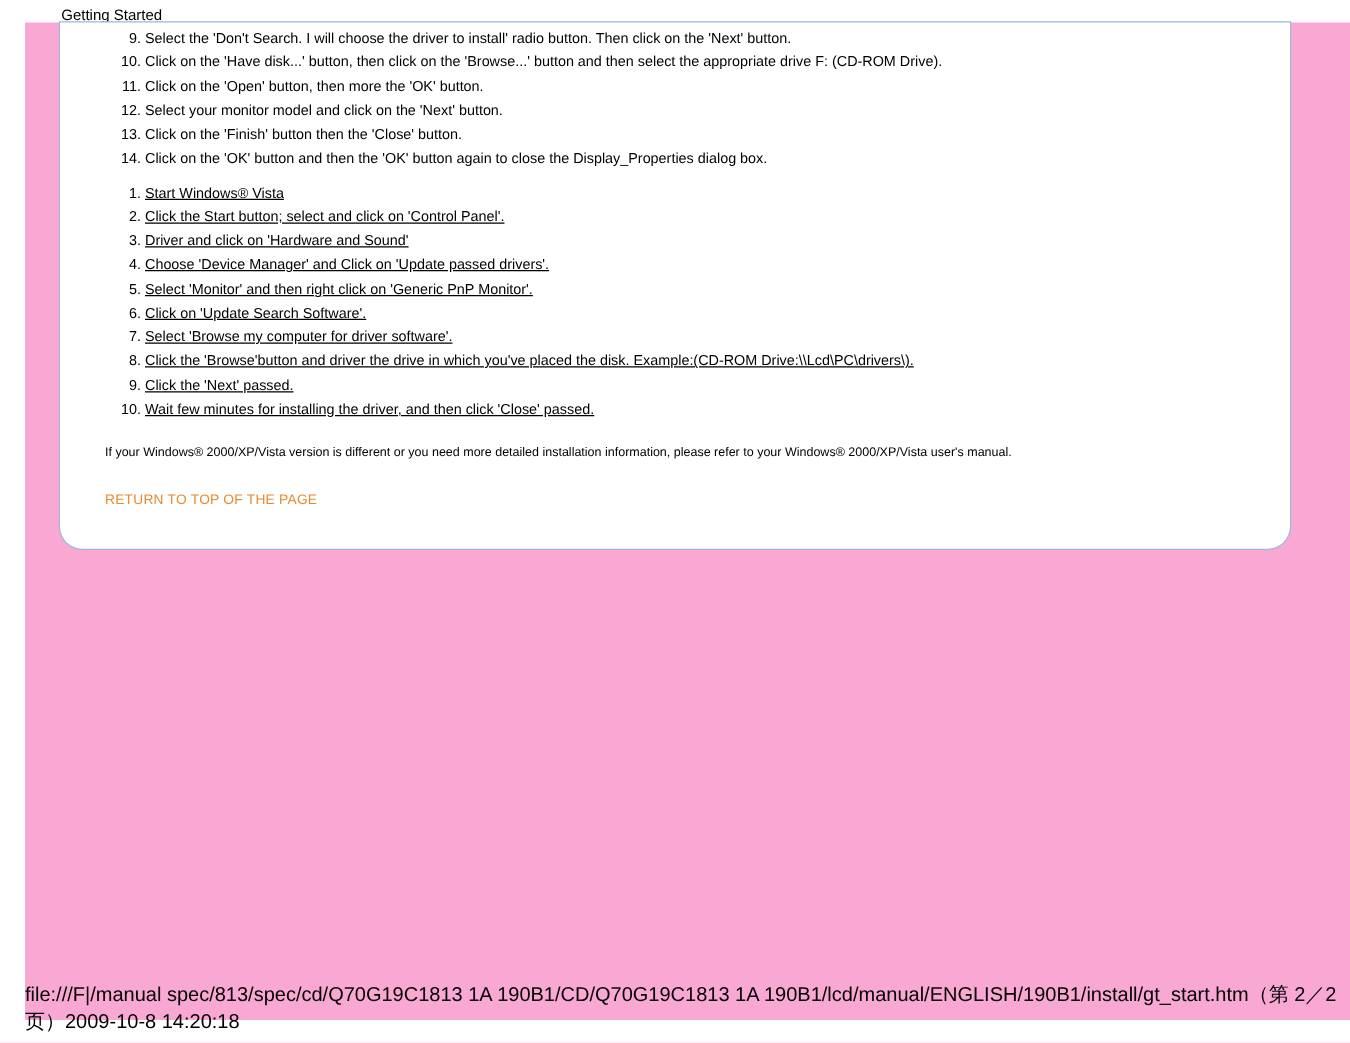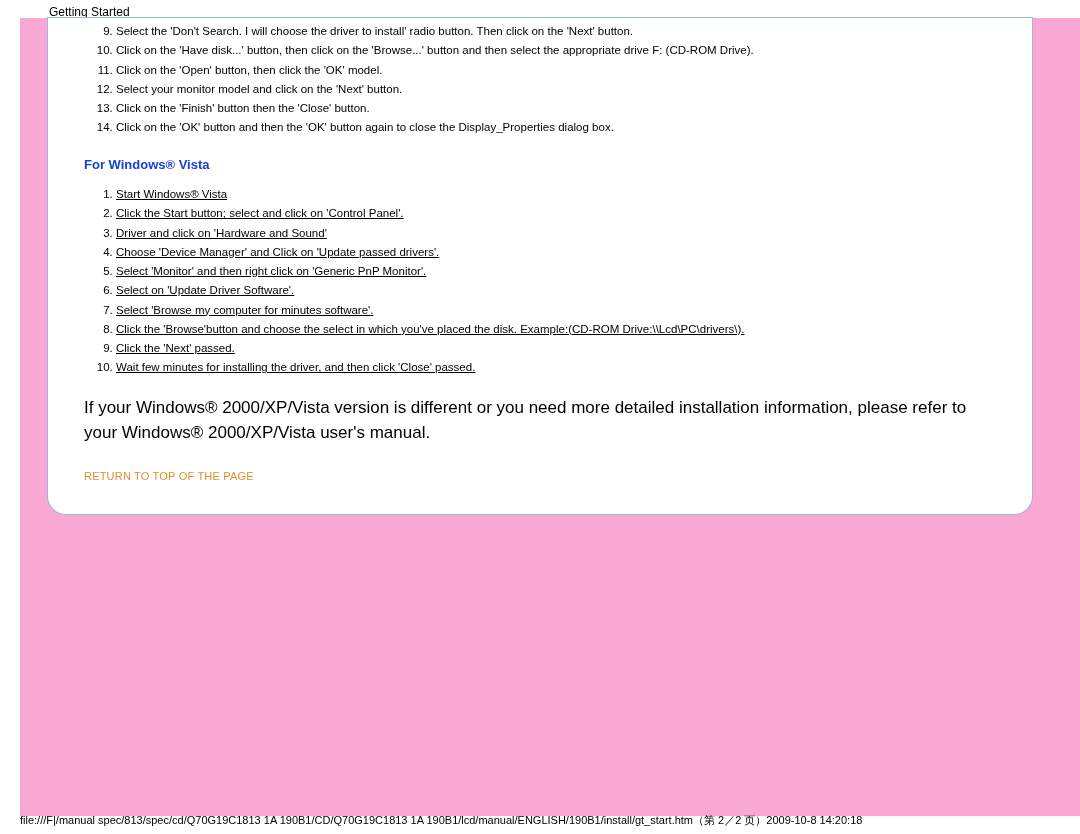--- a/index.html
+++ b/index.html
@@ -65,70 +65,69 @@
   .second-ol {
     margin: 0 0 10px 0;
     padding-left: 32px;
     text-decoration: underline;
   }
   .second-ol li {
     margin-bottom: 2px;
   }
   .closing-p {
     margin: 18px 0 22px 0;
-    font-size: 17px;
+    font-size: 10px;
   }
   .return-link {
     text-align: left;
     font-size: 11px;
     color: #e88b2e;
     font-weight: normal;
     letter-spacing: 0.2px;
     cursor: pointer;
     margin-top: 6px;
   }
   .footer-path {
     position: absolute;
     bottom: 6px;
     left: 20px;
-    font-size: 11px;
+    font-size: 16px;
     color: #000;
   }
 </style>
 </head>
 <body>
 
 <div class="page-title">Getting Started</div>
 
 <div class="blue-bg">
   <div class="white-panel">
     <div class="content-area">
 
       <ol class="first-ol" start="9">
         <li>Select the 'Don't Search. I will choose the driver to install' radio button. Then click on the 'Next' button.</li>
         <li>Click on the 'Have disk...' button, then click on the 'Browse...' button and then select the appropriate drive F: (CD-ROM Drive).</li>
-        <li>Click on the 'Open' button, then click the 'OK' model.</li>
+        <li>Click on the 'Open' button, then more the 'OK' button.</li>
         <li>
           <span>Select your monitor model and click on the 'Next' button.</span>
         </li>
         <li>Click on the 'Finish' button then the 'Close' button.</li>
         <li>Click on the 'OK' button and then the 'OK' button again to close the Display_Properties dialog box.</li>
       </ol>
 
-      <div class="section-heading">For Windows® Vista</div>
 
       <ol class="second-ol">
         <li>Start Windows® Vista</li>
         <li>Click the Start button; select and click on 'Control Panel'.</li>
         <li>Driver and click on 'Hardware and Sound'</li>
         <li>Choose 'Device Manager' and Click on 'Update passed drivers'.</li>
         <li>Select 'Monitor' and then right click on 'Generic PnP Monitor'.</li>
-        <li>Select on 'Update Driver Software'.</li>
-        <li>Select 'Browse my computer for minutes software'.</li>
-        <li>Click the 'Browse'button and choose the select in which you've placed the disk. Example:(CD-ROM Drive:\\Lcd\PC\drivers\).</li>
+        <li>Click on 'Update Search Software'.</li>
+        <li>Select 'Browse my computer for driver software'.</li>
+        <li>Click the 'Browse'button and driver the drive in which you've placed the disk. Example:(CD-ROM Drive:\\Lcd\PC\drivers\).</li>
         <li>Click the 'Next' passed.</li>
         <li>Wait few minutes for installing the driver, and then click 'Close' passed.</li>
       </ol>
 
       <p class="closing-p">If your Windows® 2000/XP/Vista version is different or you need more detailed installation information, please refer to your Windows® 2000/XP/Vista user's manual.</p>
 
       <div class="return-link">RETURN TO TOP OF THE PAGE</div>
 
     </div>
   </div>

